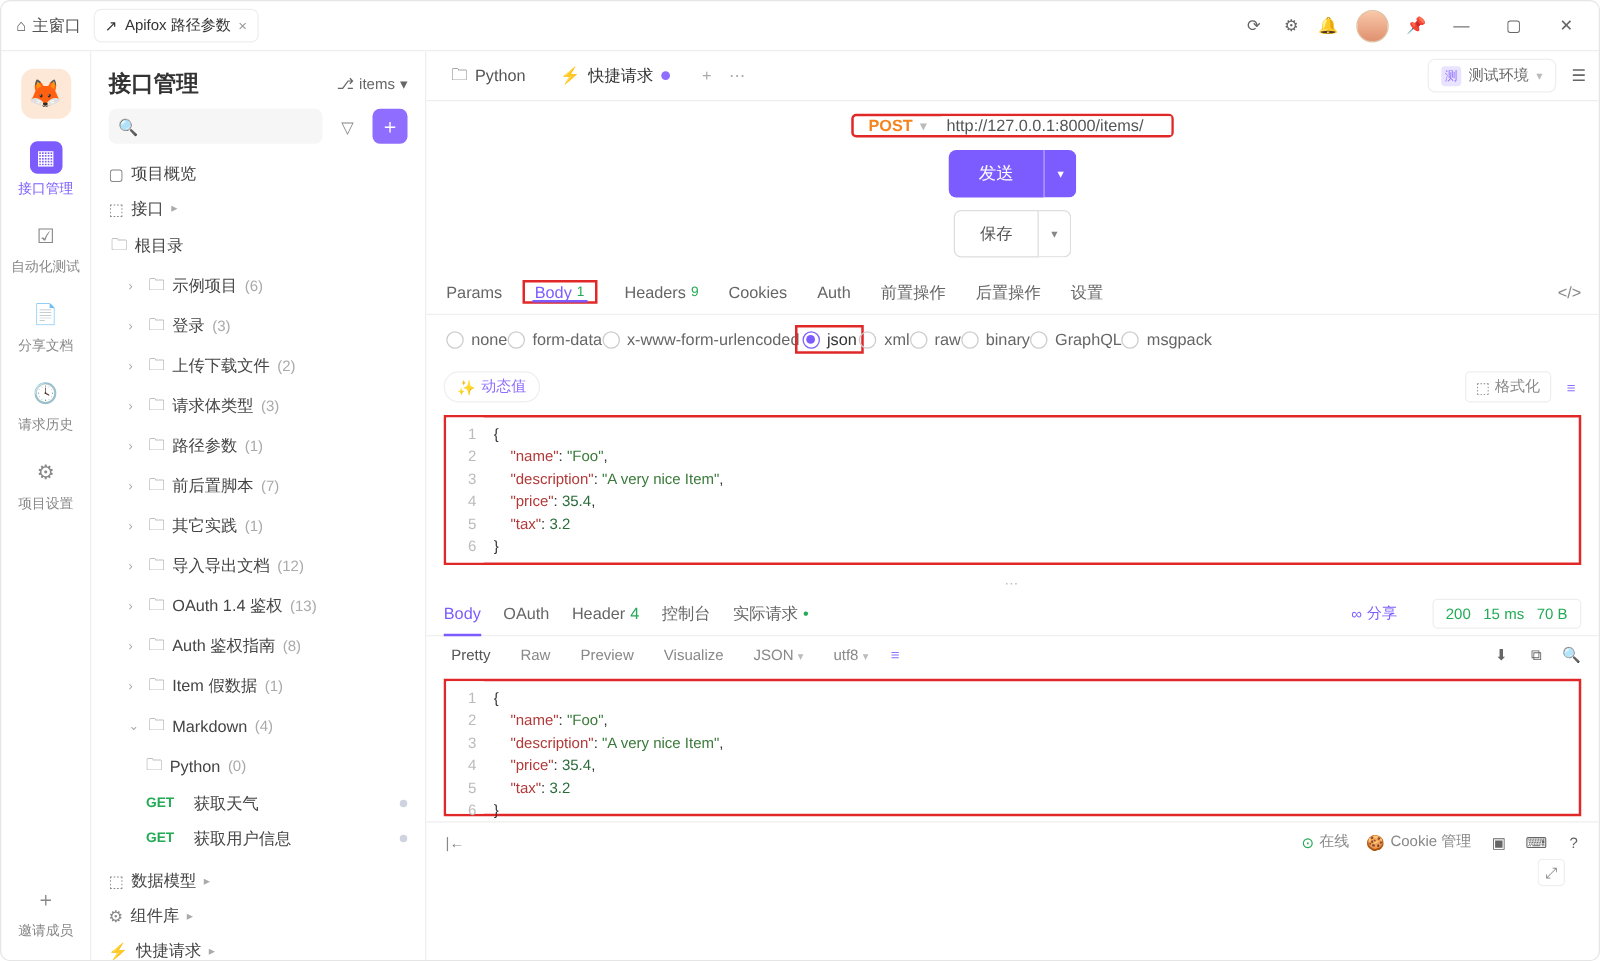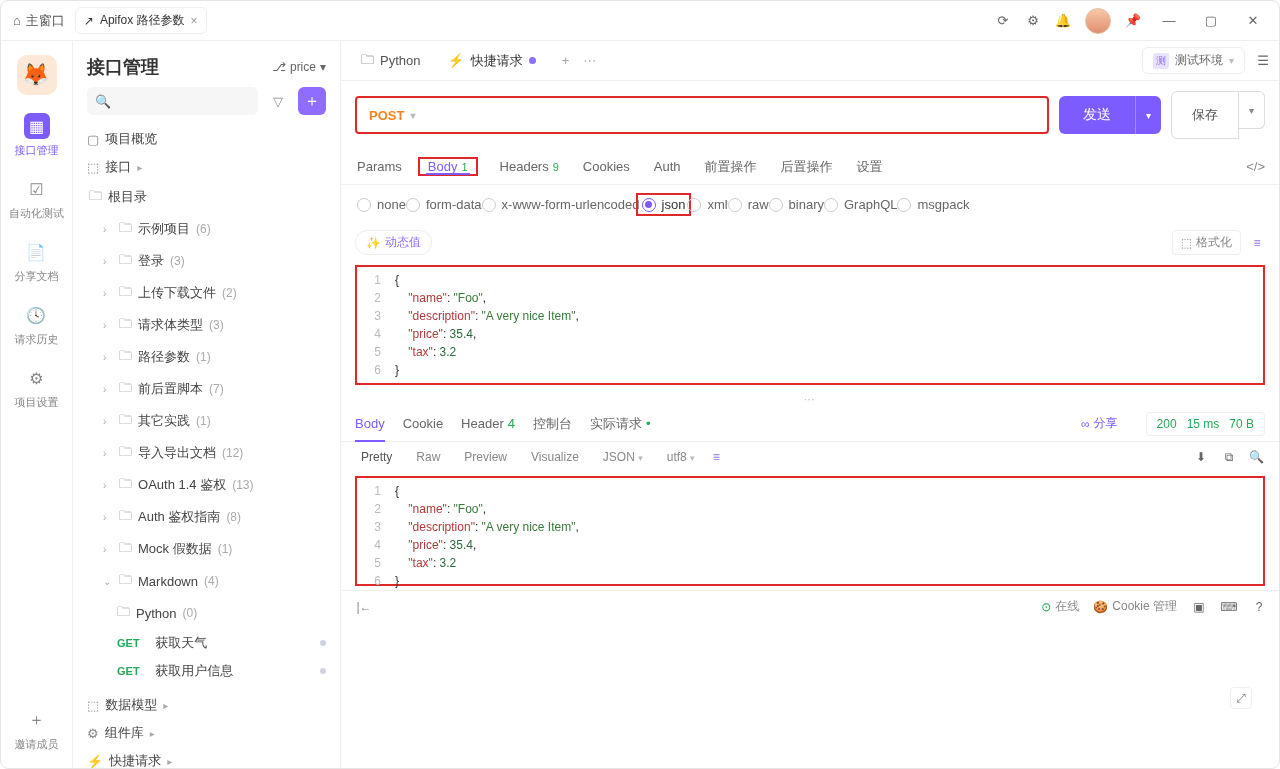--- a/index.html
+++ b/index.html
@@ -42,30 +42,30 @@
 .main { flex: 1; display: flex; flex-direction: column; overflow: hidden; }
 .tabs { height: 40px; border-bottom: 1px solid #eee; display: flex; align-items: center; padding: 0 8px; gap: 4px; }
 .mtab { display: flex; align-items: center; gap: 6px; padding: 0 12px; height: 100%; font-size: 13px; color: #555; cursor: pointer; position: relative; }
 .mtab.active { color: #333; font-weight: 500; }
 .mtab.active::after { content: ""; position: absolute; bottom: -1px; left: 8px; right: 8px; height: 2px; background: transparent; }
 .modot { width: 7px; height: 7px; border-radius: 50%; background: #8e6dff; }
 .tabextra { display: flex; gap: 14px; color: #aaa; padding: 0 10px; }
 .tabs .right { margin-left: auto; display: flex; align-items: center; gap: 10px; }
 .envsel { display: flex; align-items: center; gap: 6px; border: 1px solid #eee; border-radius: 6px; padding: 4px 10px; font-size: 12px; color: #666; cursor: pointer; }
 .envsel .envico { width: 16px; height: 16px; border-radius: 3px; background: #e9e3ff; color: #8e6dff; font-size: 10px; display: flex; align-items: center; justify-content: center; }
-.urlrow { padding: 10px 14px; display: flex; gap: 10px; align-items: center; }
+.urlrow { padding: 10px 14px; display: flex; gap: 10px; align-items: center; flex-direction: column; }
 .urlbox { flex: 1; height: 38px; border: 2px solid #e02828; border-radius: 4px; display: flex; align-items: center; background: #fff; }
 .method { color: #f5841f; font-weight: 600; padding: 0 12px; display: flex; align-items: center; gap: 6px; cursor: pointer; }
 .method .dd { color: #bbb; font-size: 10px; }
 .urlinput { flex: 1; border: none; outline: none; height: 100%; font-size: 13px; color: #555; padding: 0 4px; }
 .sendgrp { display: flex; }
 .sendbtn { background: #7c5cff; color: #fff; border: none; height: 38px; padding: 0 24px; border-radius: 6px 0 0 6px; font-size: 14px; cursor: pointer; }
 .senddd { background: #7c5cff; color: #fff; width: 26px; height: 38px; border-left: 1px solid rgba(255,255,255,.3); border-radius: 0 6px 6px 0; display: flex; align-items: center; justify-content: center; cursor: pointer; font-size: 10px; }
 .savegrp { display: flex; }
-.savebtn { background: #fff; border: 1px solid #ddd; height: 48px; padding: 0 20px; border-radius: 6px 0 0 6px; font-size: 13px; cursor: pointer; color: #555; }
+.savebtn { background: #fff; border: 1px solid #ddd; height: 38px; padding: 0 20px; border-radius: 6px 0 0 6px; font-size: 13px; cursor: pointer; color: #555; }
 .savedd { border: 1px solid #ddd; border-left: none; width: 26px; height: 38px; border-radius: 0 6px 6px 0; display: flex; align-items: center; justify-content: center; cursor: pointer; color: #888; font-size: 10px; }
 .reqtabs { display: flex; align-items: center; padding: 0 14px; gap: 20px; border-bottom: 1px solid #f0f0f0; height: 36px; font-size: 13px; }
 .rtab { color: #666; cursor: pointer; padding: 0 2px; height: 100%; display: flex; align-items: center; gap: 4px; position: relative; }
 .rtab.active { color: #7c5cff; }
 .rtab.active::after { content: ""; position: absolute; bottom: -1px; left: 0; right: 0; height: 2px; background: #7c5cff; }
 .rtab .badge { font-size: 11px; }
 .badge.g { color: #22aa55; }
 .bodybox { border: 2px solid #e02828; padding: 0 6px; margin-left: -6px; }
 .codeico { margin-left: auto; color: #888; cursor: pointer; }
 .bodytypes { display: flex; align-items: center; padding: 10px 16px; font-size: 13px; color: #666; }
@@ -158,21 +158,21 @@
           <span class="ric">＋</span>
           <span>邀请成员</span>
         </div>
     </div>
 
     <div class="sidebar">
       <div class="sbhead">
         <h2>接口管理</h2>
         <div class="branch">
             <span>⎇</span>
-            <span>price</span>
+            <span>items</span>
             <span>▾</span>
           </div>
       </div>
       <div class="sbtools">
         <div class="search">
             <span>🔍</span>
           </div>
         <div class="filter">▽</div>
         <div class="add">＋</div>
       </div>
@@ -246,21 +246,21 @@
           </div>
         <div class="tnode ind2">
             <span class="arr">›</span>
             <span class="tic">🗀</span>
             <span>Auth 鉴权指南</span> 
             <span class="cnt">(8)</span>
           </div>
         <div class="tnode ind2">
             <span class="arr">›</span>
             <span class="tic">🗀</span>
-            <span>Mock 假数据</span> 
+            <span>Item 假数据</span> 
             <span class="cnt">(1)</span>
           </div>
         <div class="tnode ind2">
             <span class="arr">⌄</span>
             <span class="tic">🗀</span>
             <span>Markdown</span> 
             <span class="cnt">(4)</span>
           </div>
         <div class="tnode ind3">
             <span class="tic">🗀</span>
@@ -312,20 +312,21 @@
           <span class="ico">☰</span>
         </div>
       </div>
 
       <div class="urlrow">
         <div class="urlbox">
           <div class="method">
               <span>POST</span>
               <span class="dd">▾</span>
             </div>
+          <input class="urlinput" value="http://127.0.0.1:8000/items/" style="">
         </div>
         <div class="sendgrp">
           <button class="sendbtn">发送</button>
           <div class="senddd">▾</div>
         </div>
         <div class="savegrp">
           <button class="savebtn">保存</button>
           <div class="savedd">▾</div>
         </div>
       </div>
@@ -412,21 +413,21 @@
     <span class="k">"description"</span>: <span class="s">"A very nice Item"</span>,
     <span class="k">"price"</span>: <span class="n">35.4</span>,
     <span class="k">"tax"</span>: <span class="n">3.2</span>
 }</div>
       </div>
 
       <div class="splitter">⋯</div>
 
       <div class="resptabs">
         <div class="rtab2 active">Body</div>
-        <div class="rtab2">Cookie</div>
+        <div class="rtab2">OAuth</div>
         <div class="rtab2">
             <span>Header</span>
             <span class="badge g">4</span>
           </div>
         <div class="rtab2">控制台</div>
         <div class="rtab2">
             <span>实际请求</span>
             <span style="color:#22aa55">•</span>
           </div>
         <div class="share">

